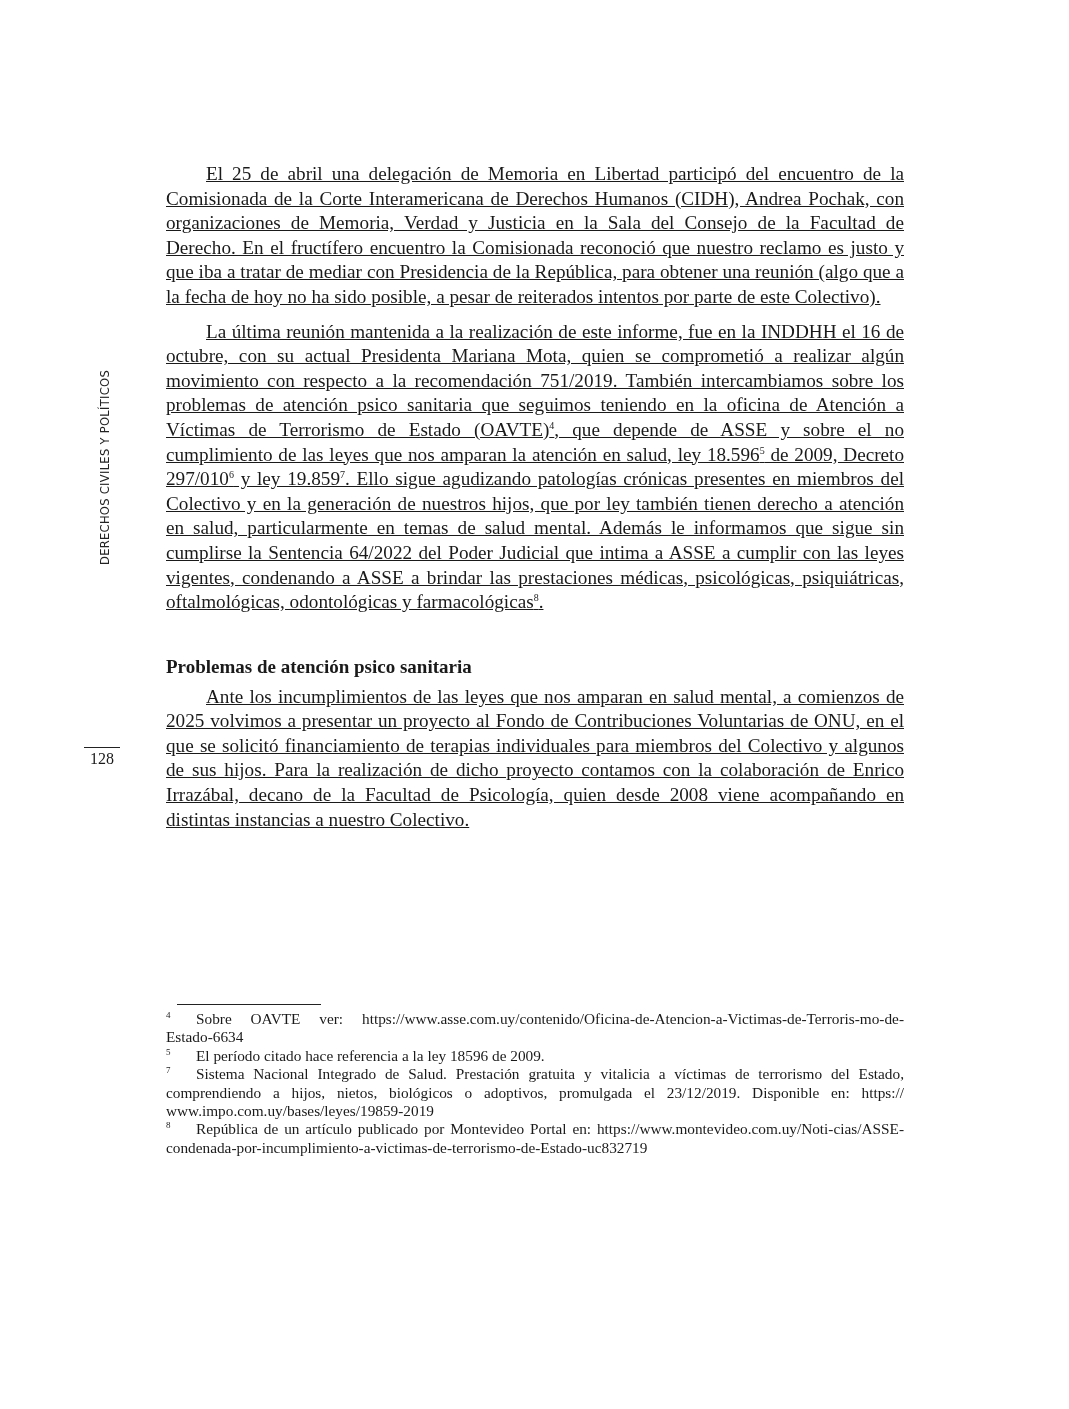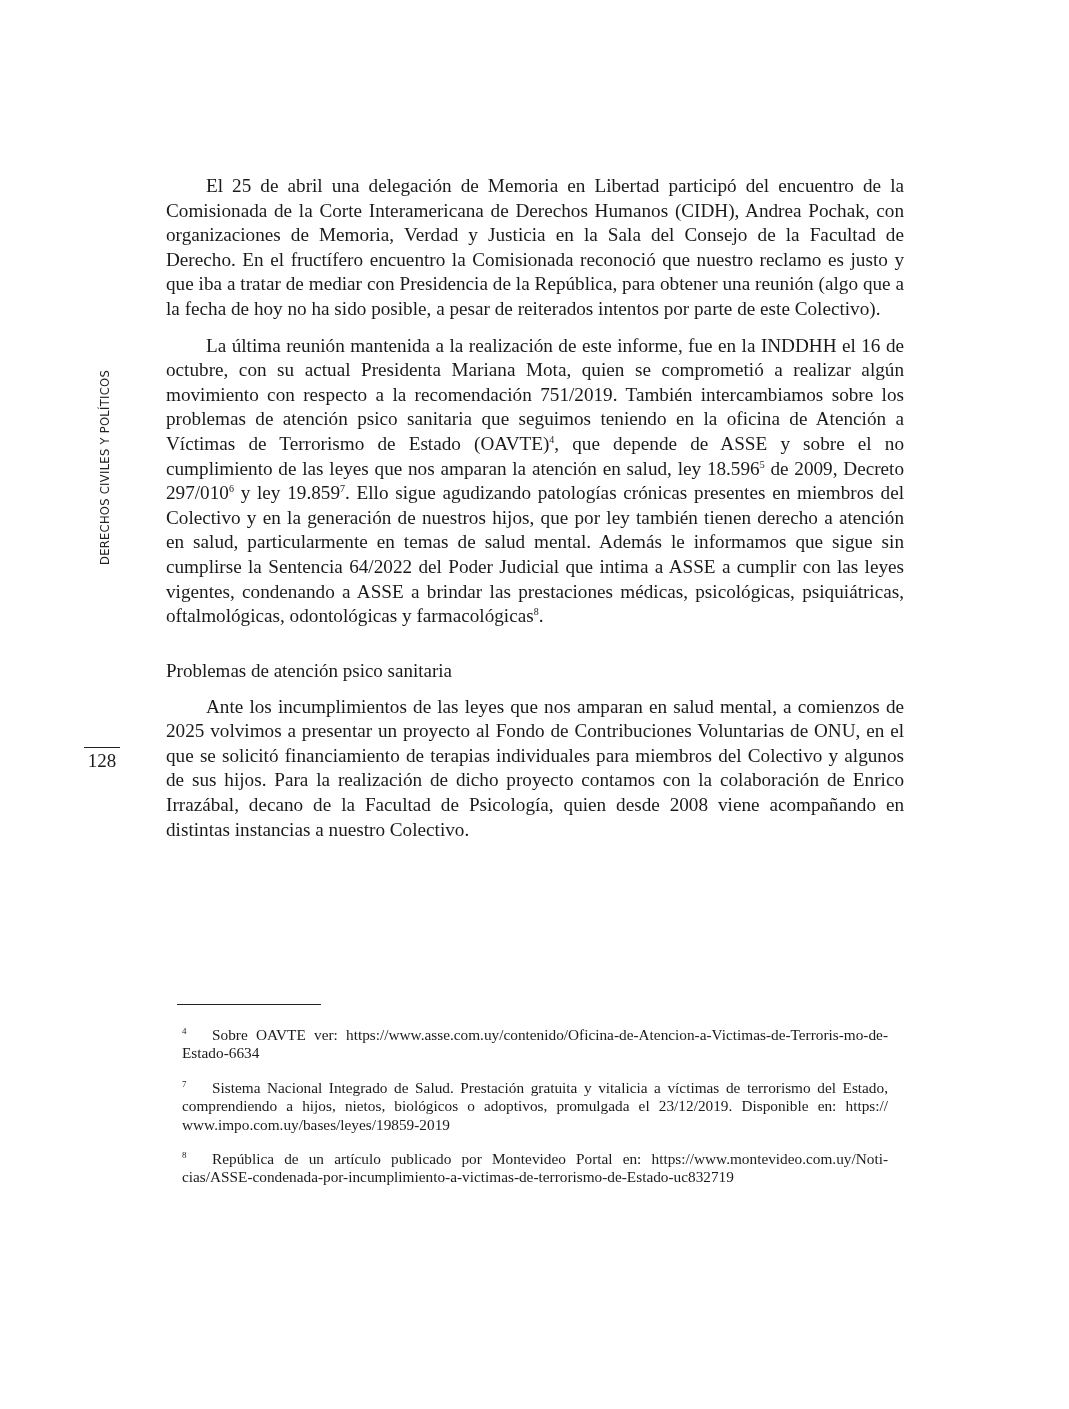--- a/index.html
+++ b/index.html
@@ -6,54 +6,55 @@
   body { width: 1069px; height: 1409px; position: relative; overflow: hidden; color: #1a1a1a; }
   .side-header {
     position: absolute; left: 98px; top: 565px;
     transform-origin: 0 0; transform: rotate(-90deg);
     font-family: "DejaVu Sans", sans-serif; font-size: 11.5px; letter-spacing: 0.3px;
     white-space: nowrap; color: #222;
   }
   .page-number {
     position: absolute; left: 84px; top: 747px; width: 36px;
     border-top: 1.5px solid #222; padding-top: 2px;
-    font-family: "Liberation Serif", serif; font-size: 19px; text-align: center;
+    font-family: "Liberation Serif", serif; font-size: 16px; text-align: center;
   }
   .body-text {
     position: absolute; left: 166px; top: 162px; width: 738px;
     font-family: "Liberation Serif", serif; font-size: 19.2px; line-height: 24.6px;
     text-align: justify; hyphens: manual;
   }
-  .body-text p { margin: 12px 0 10px 0; text-indent: 40px; }
+  .body-text p { margin: 0 0 10px 0; text-indent: 40px; text-decoration: underline; }
   .body-text h3 {
-    margin: 30px 0 6px 0; font-size: 19px; font-weight: normal; line-height: 24px;
+    margin: 40px 0 6px 0; font-size: 19px; font-weight: bold; line-height: 24px;
   }
   sup { font-size: 10px; line-height: 0; vertical-align: 7px; }
   .fn-rule { position: absolute; left: 177px; top: 1004px; width: 144px; border-top: 1.5px solid #222; }
   .footnotes {
     position: absolute; left: 166px; top: 1010px; width: 738px;
     font-family: "Liberation Serif", serif; font-size: 15.3px; line-height: 18.4px;
     text-align: justify;
   }
-  .footnote { margin: 16px; }
+  .footnote { margin: 0; }
   .fn-mark { font-size: 9px; vertical-align: 6px; line-height: 0; display: inline-block; width: 30px; }
 </style>
 </head>
 <body>
 
 <div class="side-header">DERECHOS CIVILES Y POLÍTICOS</div>
 
 <div class="page-number">128</div>
 
 <div class="body-text">
   <p>El 25 de abril una delegación de Memoria en Libertad participó del encuentro de la Comisionada de la Corte Interamericana de Derechos Humanos (CIDH), Andrea Pochak, con organizaciones de Memoria, Verdad y Justicia en la Sala del Consejo de la Facultad de Derecho. En el fructífero encuentro la Comisionada reconoció que nuestro reclamo es justo y que iba a tratar de mediar con Presidencia de la República, para obtener una reunión (algo que a la fecha de hoy no ha sido posible, a pesar de reiterados intentos por parte de este Colectivo).</p>
   <p><span>La última reunión mantenida a la realización de este informe, fue en la INDDHH el 16 de octubre, con su actual Presidenta Mariana Mota, quien se comprometió a realizar algún movimiento con respecto a la recomendación 751/2019. También intercambiamos sobre los problemas de atención psico sanitaria que seguimos teniendo en la oficina de Atención a Víctimas de Terrorismo de Estado (OAVTE)</span><sup>4</sup><span>, que depende de ASSE y sobre el no cumplimiento de las leyes que nos amparan la atención en salud, ley 18.596</span><sup>5</sup><span> de 2009, Decreto 297/010</span><sup>6</sup><span> y ley 19.859</span><sup>7</sup><span>. Ello sigue agudizando patologías crónicas presentes en miembros del Colectivo y en la generación de nuestros hijos, que por ley también tienen derecho a atención en salud, particularmente en temas de salud mental. Además le informamos que sigue sin cumplirse la Sentencia 64/2022 del Poder Judicial que intima a ASSE a cumplir con las leyes vigentes, condenando a ASSE a brindar las prestaciones médicas, psicológicas, psiquiátricas, oftalmológicas, odontológicas y farmacológicas</span><sup>8</sup><span>.</span></p>
   <h3>Problemas de atención psico sanitaria</h3>
   <p>Ante los incumplimientos de las leyes que nos amparan en salud mental, a comienzos de 2025 volvimos a presentar un proyecto al Fondo de Contribuciones Voluntarias de ONU, en el que se solicitó financiamiento de terapias individuales para miembros del Colectivo y algunos de sus hijos. Para la realización de dicho proyecto contamos con la colaboración de Enrico Irrazábal, decano de la Facultad de Psicología, quien desde 2008 viene acompañando en distintas instancias a nuestro Colectivo.</p>
 </div>
 
 <div class="fn-rule"></div>
 
 <div class="footnotes">
   <p class="footnote"><span class="fn-mark">4</span><span>Sobre OAVTE ver: https://www.asse.com.uy/contenido/Oficina-de-Atencion-a-Victimas-de-Terroris-mo-de-Estado-6634</span></p>
+  <p class="footnote"><span class="fn-mark">5</span><span>El período citado hace referencia a la ley 18596 de 2009.</span></p>
   <p class="footnote"><span class="fn-mark">7</span><span>Sistema Nacional Integrado de Salud. Prestación gratuita y vitalicia a víctimas de terrorismo del Estado, comprendiendo a hijos, nietos, biológicos o adoptivos, promulgada el 23/12/2019. Disponible en: https:// www.impo.com.uy/bases/leyes/19859-2019</span></p>
   <p class="footnote"><span class="fn-mark">8</span><span>República de un artículo publicado por Montevideo Portal en: https://www.montevideo.com.uy/Noti-cias/ASSE-condenada-por-incumplimiento-a-victimas-de-terrorismo-de-Estado-uc832719</span></p>
 </div>
 
 </body></html>

